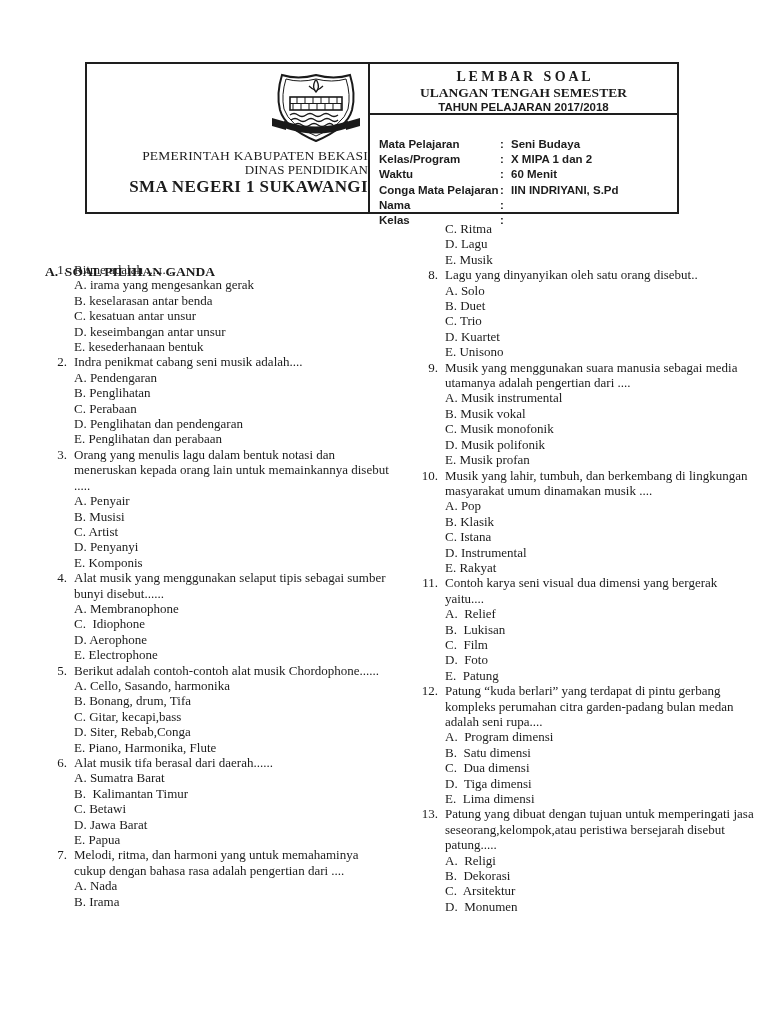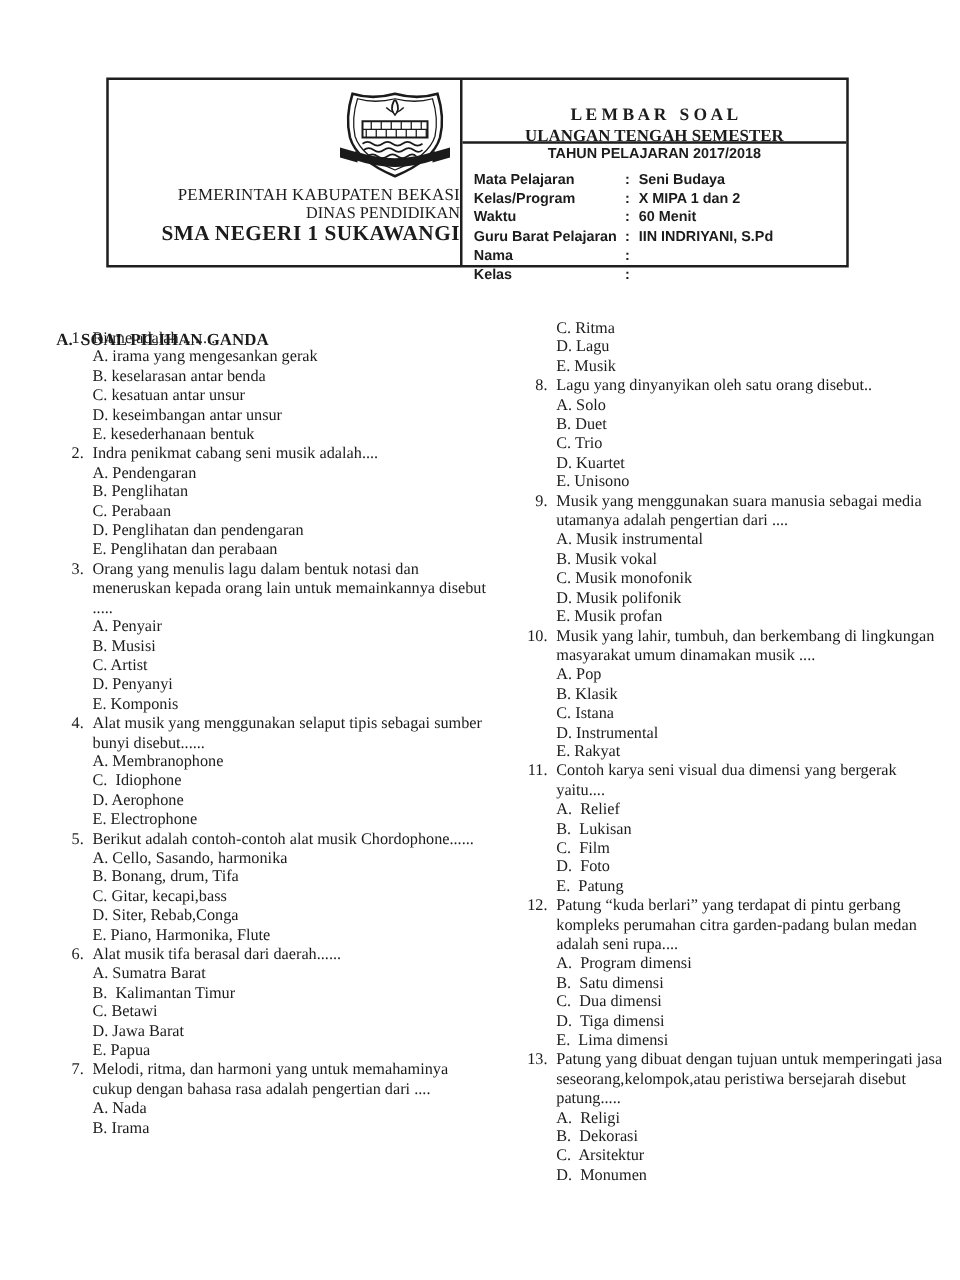--- a/index.html
+++ b/index.html
@@ -22,21 +22,21 @@
     display:flex; flex-direction:column; align-items:flex-end;
   }
   .logo-wrap { margin-top:7px; height:74px; display:flex; align-items:center; justify-content:center; }
   .inst-line1 { font-size:13.5px; line-height:15px; margin-top:3px; letter-spacing:0.2px; }
   .inst-line2 { font-size:13px;  line-height:14px; }
   .inst-line3 { font-size:17px;  line-height:19px; font-weight:bold; letter-spacing:0.4px; }
 
   .header-right { flex:1; display:flex; flex-direction:column; }
   .header-title {
     height:51px; border-bottom:2px solid #1e1e1e;
-    text-align:center; padding-top:21px; box-sizing:border-box;
+    text-align:center; padding-top:5px; box-sizing:border-box;
   }
   .title-line1 { font-weight:bold; font-size:14px; line-height:16px; white-space:pre; }
   .title-line2 { font-weight:bold; font-size:13.5px; line-height:15px; }
   .title-line3 { font-family:"Liberation Sans", sans-serif; font-weight:bold; font-size:11.5px; line-height:14px; }
 
   .header-meta {
     font-family:"Liberation Sans", sans-serif; font-weight:bold;
     font-size:11.5px; padding:22px 4px 0 9px;
   }
   .meta-row   { display:flex; line-height:15.2px; }
@@ -44,21 +44,21 @@
   .meta-colon { width:11px; flex:none; }
   .meta-value { flex:1; white-space:nowrap; }
 
   
   .section-title {
     position:absolute; left:45px; top:237px;
     font-weight:bold; font-size:13.5px; white-space:pre;margin-top:27px;
   }
   .qcol { position:absolute; font-size:13px; line-height:15.4px; }
   .col-left  { left:47px;  top:262px; width:344px; }
-  .col-right { left:418px; top:254px; width:338px; }
+  .col-right { left:418px; top:221px; width:338px; }
 
   .question { display:flex; }
   .qnum  { flex:0 0 20px; text-align:right; white-space:pre; }
   .qbody { flex:1; padding-left:7px; }
   .qtext { white-space:pre-wrap; }
   .opt   { white-space:pre-wrap; }
 
   .logo-svg { display:block; }
 </style>
 </head>
@@ -136,21 +136,21 @@
           <span class="meta-label">Kelas/Program</span>
             <span class="meta-colon">:</span>
             <span class="meta-value">X MIPA 1 dan 2</span>
         </div>
         <div class="meta-row">
           <span class="meta-label">Waktu</span>
             <span class="meta-colon">:</span>
             <span class="meta-value">60 Menit</span>
         </div>
         <div class="meta-row">
-          <span class="meta-label">Guru Barat Pelajaran</span>
+          <span class="meta-label">Conga Mata Pelajaran</span>
             <span class="meta-colon">:</span>
             <span class="meta-value">IIN INDRIYANI, S.Pd</span>
         </div>
         <div class="meta-row">
           <span class="meta-label">Nama</span>
             <span class="meta-colon">:</span>
             <span class="meta-value"></span>
         </div>
         <div class="meta-row">
           <span class="meta-label">Kelas</span>

